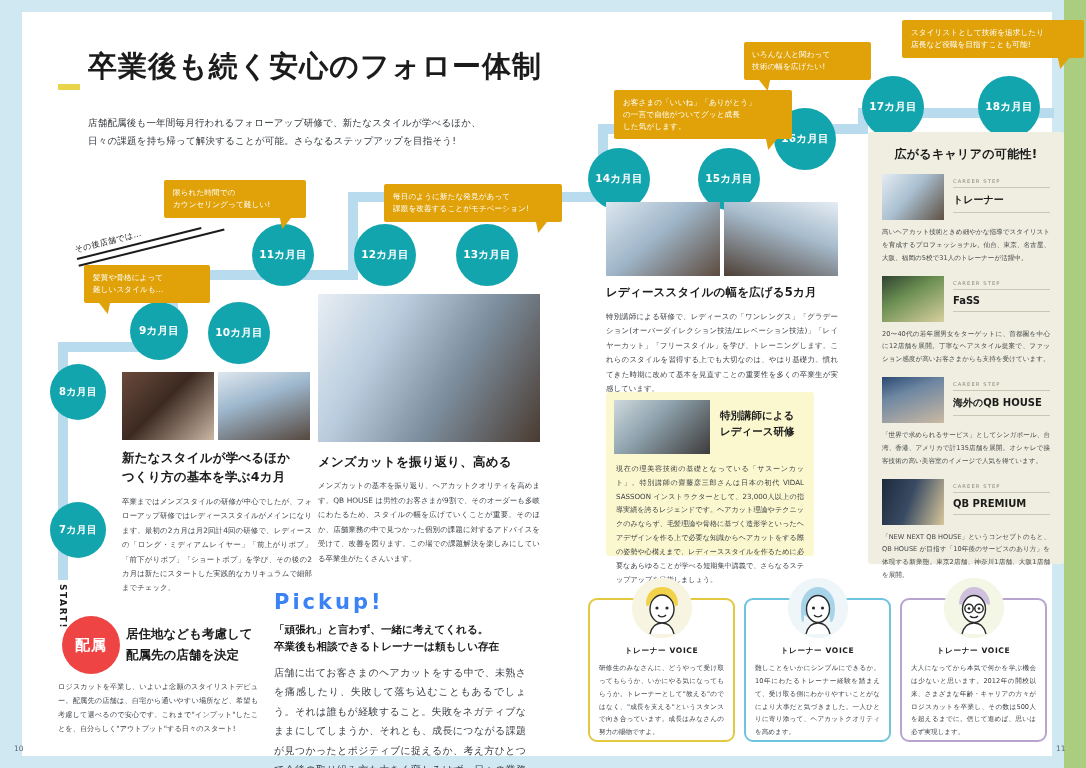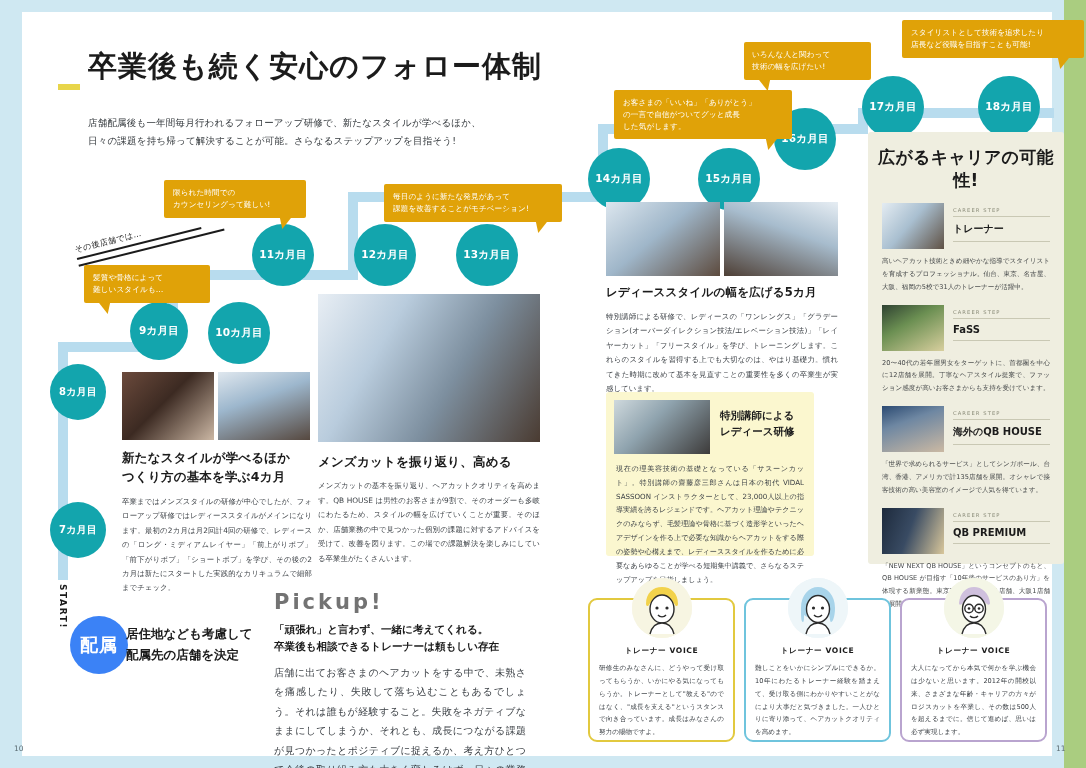--- a/index.html
+++ b/index.html
@@ -46,37 +46,37 @@
   .art-h{font-size:12.5px;font-weight:bold;color:#1b1b1b;line-height:1.55;letter-spacing:.2px;}
   .art-b{font-size:7.4px;line-height:1.95;color:#3a3f44;letter-spacing:.05px;text-align:justify;}
 
   
   .ybox{position:absolute;background:#fbf7cf;border-radius:3px;}
   .ybox-h{font-size:10.5px;font-weight:bold;line-height:1.5;color:#1b1b1b;}
   .ybox-b{font-size:7.1px;line-height:1.95;color:#3a3f44;text-align:justify;}
 
   
   .career{position:absolute;left:846px;top:120px;width:196px;height:432px;background:#efeee0;border-radius:3px;}
-  .career-title{text-align:center;font-size:17px;font-weight:bold;margin-top:14px;color:#1b1b1b;letter-spacing:.3px;}
+  .career-title{text-align:center;font-size:12px;font-weight:bold;margin-top:14px;color:#1b1b1b;letter-spacing:.3px;}
   .cstep{display:flex;gap:9px;margin:11px 14px 0 14px;}
   .cstep .thumb{width:62px;height:46px;flex:0 0 62px;overflow:hidden;background:#cfd3c8;position:relative;}
   .cstep .meta{flex:1;padding-top:4px;}
   .cstep .kicker{font-size:5.2px;letter-spacing:1.1px;color:#8a8b78;border-bottom:1px solid #c9c8b4;padding-bottom:3px;}
   .cstep .nm{font-size:10px;font-weight:bold;color:#1b1b1b;margin-top:5px;border-bottom:1px solid #c9c8b4;padding-bottom:5px;}
   .cdesc{font-size:6.6px;line-height:1.95;color:#46494a;margin:6px 14px 0 14px;text-align:justify;}
 
   
   .startlabel{position:absolute;left:36px;top:572px;writing-mode:vertical-rl;font-size:9px;font-weight:bold;letter-spacing:1.6px;color:#1b1b1b;}
-  .blackcircle{position:absolute;left:48px;top:604px;width:58px;height:58px;border-radius:50%;background:#3b82f6;color:#fff;display:flex;align-items:center;justify-content:center;font-size:18px;font-weight:bold;letter-spacing:1px;}
+  .blackcircle{position:absolute;left:40px;top:604px;width:58px;height:58px;border-radius:50%;background:#ef4444;color:#fff;display:flex;align-items:center;justify-content:center;font-size:15px;font-weight:bold;letter-spacing:1px;}
   .assign-h{position:absolute;left:104px;top:612px;font-size:12.5px;font-weight:bold;line-height:1.65;color:#1b1b1b;}
   .assign-b{position:absolute;left:36px;top:668px;width:200px;font-size:7.2px;line-height:1.95;color:#3a3f44;text-align:justify;}
 
   
   .pickup{position:absolute;left:242px;top:572px;width:272px;height:152px;background:#fff;border-radius:10px;}
-  .pickup-t{font-size:21px;font-weight:bold;letter-spacing:3px;color:#737373;margin:6px 0 0 10px;}
+  .pickup-t{font-size:21px;font-weight:bold;letter-spacing:3px;color:#3b82f6;margin:6px 0 0 10px;}
   .pickup-h{font-size:10.6px;font-weight:bold;line-height:1.65;color:#1b1b1b;margin:7px 0 0 10px;}
   .pickup-b{font-size:10px;line-height:1.95;color:#3a3f44;margin:7px 10px 0 10px;text-align:justify;}
 
   
   .voice{position:absolute;top:586px;width:143px;height:140px;background:#fff;border-radius:9px;border:2px solid #ddd;}
   .voice .av{position:absolute;left:50%;margin-left:-30px;top:-22px;width:60px;height:60px;border-radius:50%;}
   .voice .vt{text-align:center;font-size:7.6px;font-weight:bold;letter-spacing:.6px;color:#1b1b1b;margin-top:46px;}
   .voice .vb{font-size:6.6px;line-height:1.95;color:#3a3f44;margin:6px 9px 0 9px;text-align:justify;}
 
   .pageno{position:absolute;font-size:7.5px;color:#5b6b72;}
@@ -259,20 +259,21 @@
           <div class="nm">QB PREMIUM</div>
         </div>
       </div>
       <div class="cdesc">「NEW NEXT QB HOUSE」というコンセプトのもと、QB HOUSE が目指す「10年後のサービスのあり方」を体現する新業態。東京2店舗、神奈川1店舗、大阪1店舗を展開。</div>
     </div>
 
     <div class="startlabel">START!</div>
     <div class="blackcircle">配属</div>
     <div class="assign-h" style="white-space:pre-line;">居住地なども考慮して
 配属先の店舗を決定</div>
+    <div class="assign-b">ロジスカットを卒業し、いよいよ念願のスタイリストデビュー。配属先の店舗は、自宅から通いやすい場所など、希望も考慮して選べるので安心です。これまで"インプット"したことを、自分らしく"アウトプット"する日々のスタート!</div>
 
     <div class="pickup">
       <div class="pickup-t">Pickup!</div>
       <div class="pickup-h" style="white-space:pre-line;">「頑張れ」と言わず、一緒に考えてくれる。
 卒業後も相談できるトレーナーは頼もしい存在</div>
       <div class="pickup-b">店舗に出てお客さまのヘアカットをする中で、未熟さを痛感したり、失敗して落ち込むこともあるでしょう。それは誰もが経験すること。失敗をネガティブなままにしてしまうか、それとも、成長につながる課題が見つかったとポジティブに捉えるか、考え方ひとつで今後の取り組み方も大きく変わるはず。日々の業務の悩みから、目指したいステップアップのイメージまで、的確なアドバイスを親身にしてくれるトレーナーは心強い存在です。</div>
     </div>
 
     <div class="voice" style="left:566px;border-color:#e2c93f;">
       <div class="av" style="background:#f7f5e2;">

